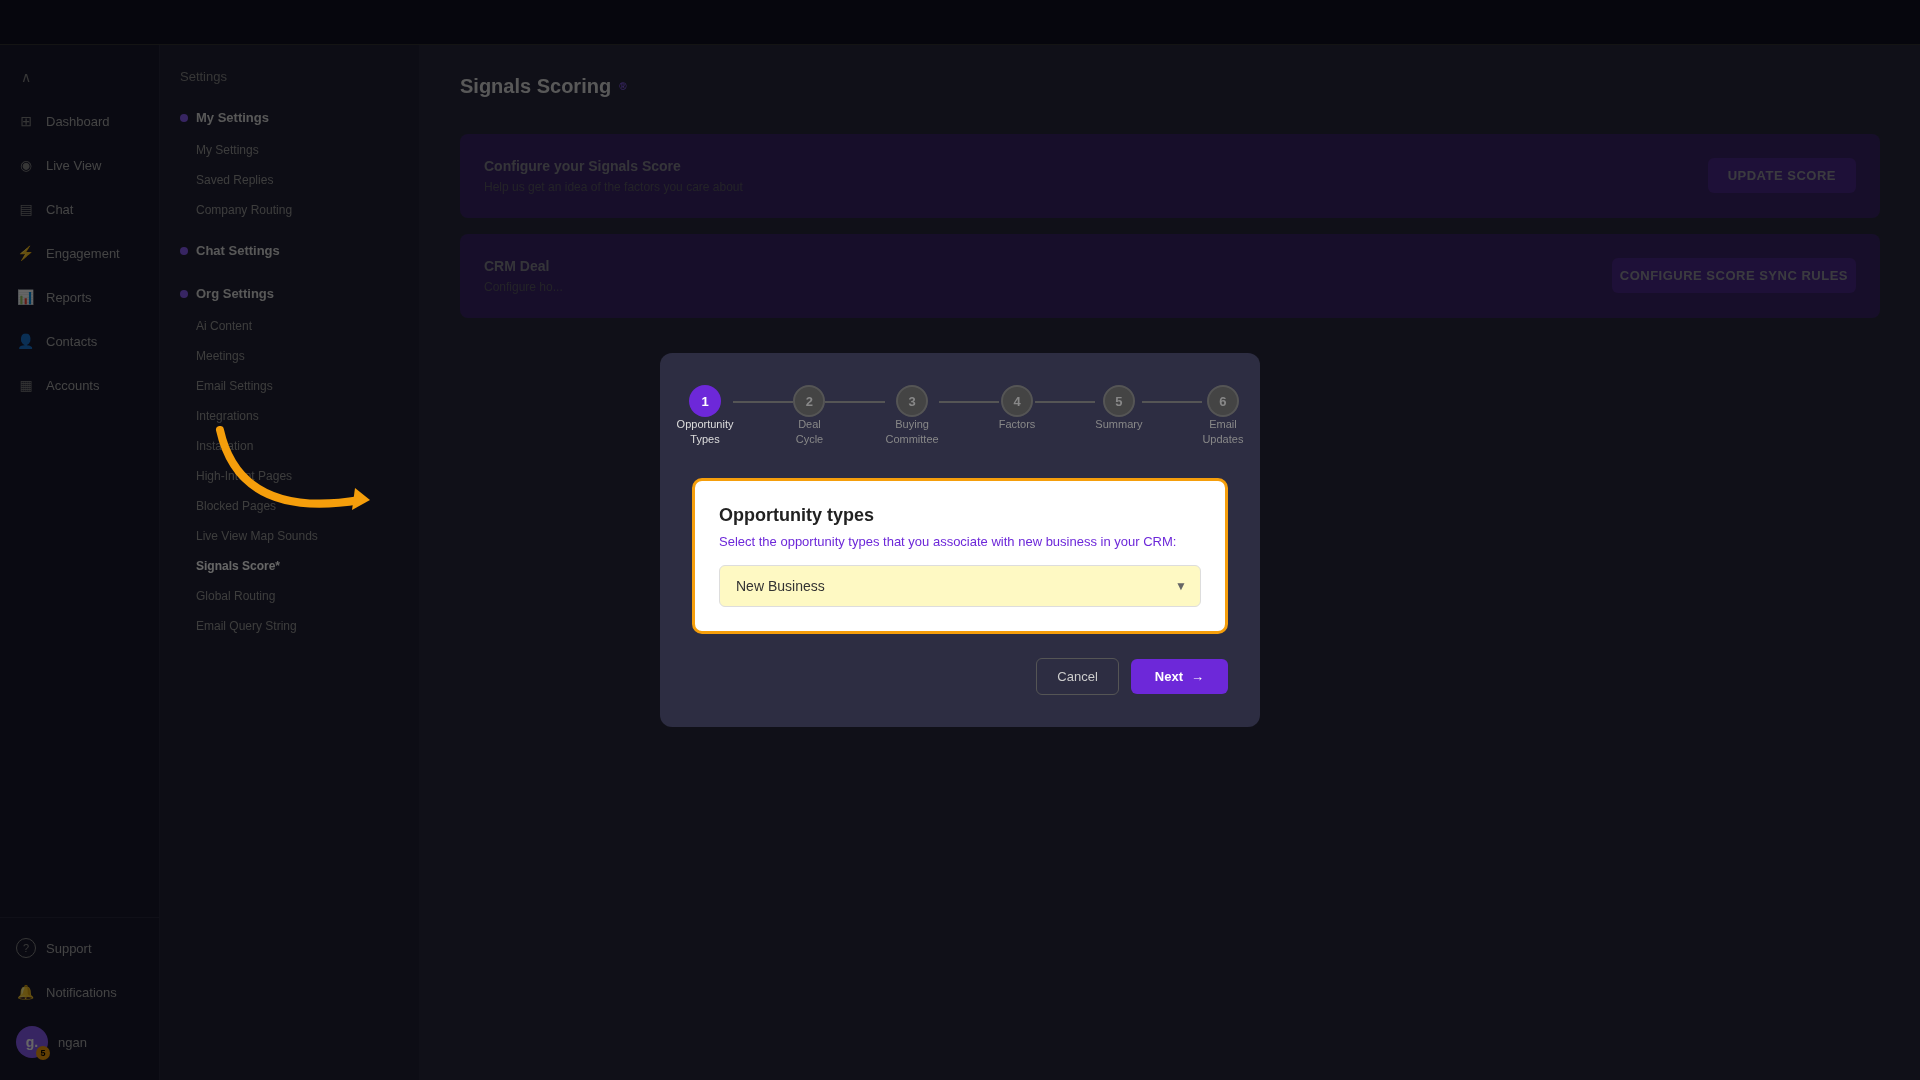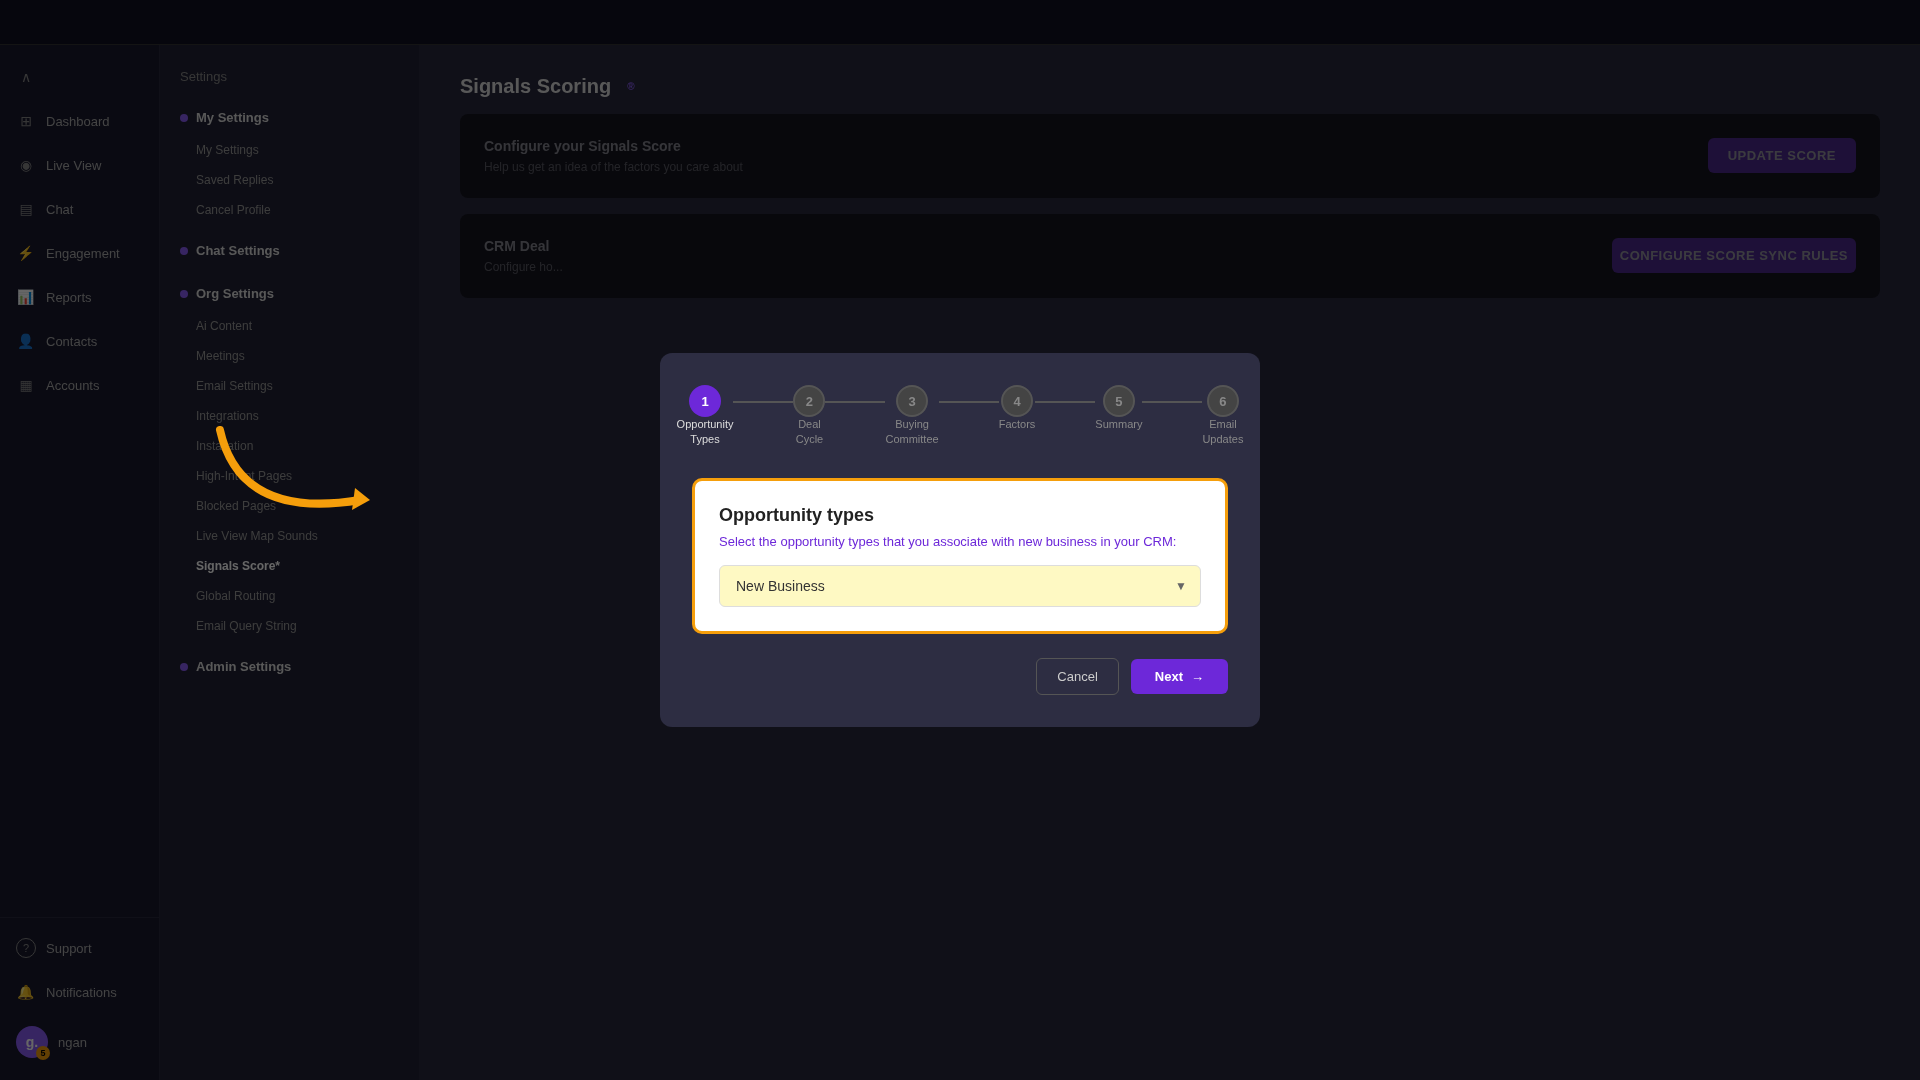--- a/index.html
+++ b/index.html
@@ -23,24 +23,24 @@
     .settings-sidebar { width: 260px; background: #222235; border-right: 1px solid #2a2a3e; padding: 16px 0; overflow-y: auto; }
     .settings-header { padding: 8px 20px 16px; font-size: 13px; color: #888; font-weight: 500; }
     .settings-section { margin-bottom: 8px; }
     .settings-section-header { display: flex; align-items: center; gap: 8px; padding: 10px 20px; font-size: 13px; font-weight: 600; color: #ddd; cursor: pointer; }
     .settings-section-header .dot { width: 8px; height: 8px; border-radius: 50%; background: #8b5cf6; flex-shrink: 0; }
     .settings-item { padding: 8px 20px 8px 36px; font-size: 12px; color: #999; cursor: pointer; }
     .settings-item.active { color: #fff; font-weight: 600; }
 
     
     .main-content { flex: 1; background: #2a2a3e; padding: 30px 40px; overflow-y: auto; position: relative; }
-    .page-title { font-size: 20px; font-weight: 600; color: #ddd; margin-bottom: 16px; display: flex; align-items: center; gap: 16px; }
+    .page-title { font-size: 20px; font-weight: 600; color: #ddd; margin-bottom: 36px; display: flex; align-items: center; gap: 8px; }
     .page-title sup { font-size: 10px; color: #8b5cf6; }
 
-    .content-card { background: #000000; border-radius: 8px; padding: 24px; margin-bottom: 16px; position: relative; }
+    .content-card { background: #4c1d95; border-radius: 8px; padding: 24px; margin-bottom: 16px; position: relative; }
     .content-card-title { font-size: 14px; font-weight: 600; color: #ddd; margin-bottom: 6px; }
     .content-card-desc { font-size: 12px; color: #888; }
 
     .update-score-btn { position: absolute; top: 24px; right: 24px; background: #6d28d9; color: white; border: none; padding: 10px 20px; border-radius: 6px; font-size: 13px; font-weight: 600; cursor: pointer; letter-spacing: 0.5px; text-transform: uppercase; }
     .configure-sync-btn { position: absolute; top: 24px; right: 24px; background: #6d28d9; color: white; border: none; padding: 10px 8px; border-radius: 6px; font-size: 13px; font-weight: 600; cursor: pointer; letter-spacing: 0.5px; text-transform: uppercase; }
 
     
     .overlay { position: fixed; top: 0; left: 0; width: 1920px; height: 1080px; background: rgba(0,0,0,0.6); z-index: 100; display: flex; align-items: center; justify-content: center; }
 
     
@@ -131,21 +131,21 @@
   <div class="settings-sidebar">
     <div class="settings-header">Settings</div>
 
     <div class="settings-section">
       <div class="settings-section-header">
         <div class="dot"></div>
         <span>My Settings</span>
       </div>
       <div class="settings-item">My Settings</div>
       <div class="settings-item">Saved Replies</div>
-      <div class="settings-item">Cancel Profile</div>
+      <div class="settings-item">Company Routing</div>
     </div>
 
     <div class="settings-section">
       <div class="settings-section-header">
         <div class="dot"></div>
         <span>Chat Settings</span>
       </div>
     </div>
 
     <div class="settings-section">
@@ -159,26 +159,20 @@
       <div class="settings-item">Integrations</div>
       <div class="settings-item">Installation</div>
       <div class="settings-item">High-Intent Pages</div>
       <div class="settings-item">Blocked Pages</div>
       <div class="settings-item">Live View Map Sounds</div>
       <div class="settings-item active">Signals Score*</div>
       <div class="settings-item">Global Routing</div>
       <div class="settings-item">Email Query String</div>
     </div>
 
-    <div class="settings-section">
-      <div class="settings-section-header">
-        <div class="dot"></div>
-        <span>Admin Settings</span>
-      </div>
-    </div>
   </div>
 
   <div class="main-content">
     <div class="page-title">
       <span>Signals Scoring</span>
         <sup>®</sup>
     </div>
 
     <div class="content-card" style="opacity:0.5;">
       <div class="content-card-title">Configure your Signals Score</div>

